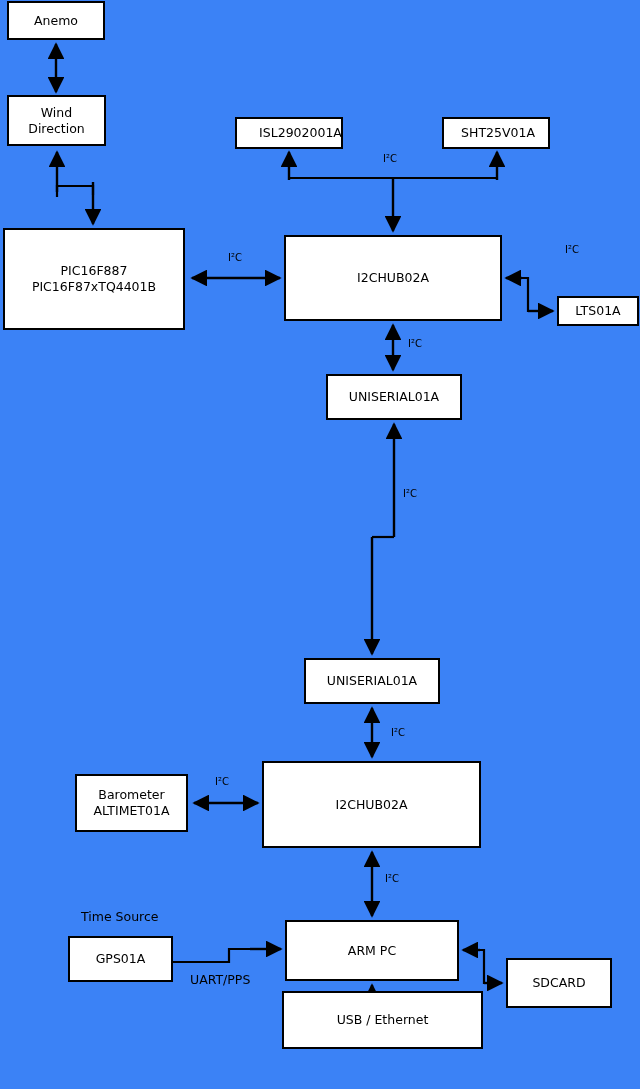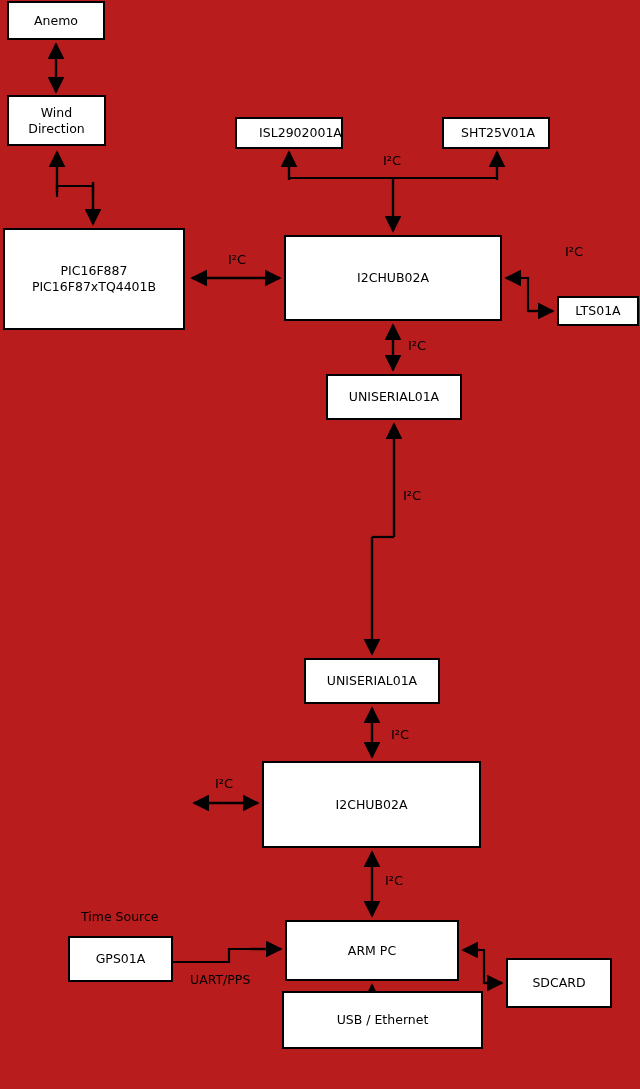--- a/index.html
+++ b/index.html
@@ -7,21 +7,21 @@
     padding: 0;
     background: #ffffff;
   }
   body {
     font-family: "DejaVu Sans", "Liberation Sans", sans-serif;
   }
   #diagram-root {
     position: relative;
     width: 640px;
     height: 1089px;
-    background: #b91c1c;
+    background: #3b82f6;
     overflow: hidden;
   }
   #edge-layer {
     position: absolute;
     left: 0;
     top: 0;
     width: 640px;
     height: 1089px;
     pointer-events: none;
   }
@@ -38,21 +38,21 @@
     color: #000000;
     line-height: 1.25;
     padding: 2px 4px;
   }
   .node .node-label {
     white-space: pre-line;
     display: block;
   }
   .edge-label {
     position: absolute;
-    font-size: 13px;
+    font-size: 10px;
     color: #000000;
     white-space: nowrap;
     line-height: 1;
   }
   .free-label {
     position: absolute;
     font-size: 12.5px;
     color: #000000;
     white-space: nowrap;
     line-height: 1;
@@ -147,20 +147,24 @@
   </div>
 
   <div class="node" style="left:304px; top:658px; width:136px; height:46px;">
     <span class="node-label">UNISERIAL01A</span>
   </div>
 
   <div class="node" style="left:262px; top:761px; width:219px; height:87px;">
     <span class="node-label">I2CHUB02A</span>
   </div>
 
+  <div class="node" style="left:75px; top:774px; width:113px; height:58px;">
+    <span class="node-label">Barometer
+ALTIMET01A</span>
+  </div>
 
   <div class="node" style="left:68px; top:936px; width:105px; height:46px;">
     <span class="node-label">GPS01A</span>
   </div>
 
   <div class="node" style="left:285px; top:920px; width:174px; height:61px;">
     <span class="node-label">ARM PC</span>
   </div>
 
   <div class="node" style="left:506px; top:958px; width:106px; height:50px;">

